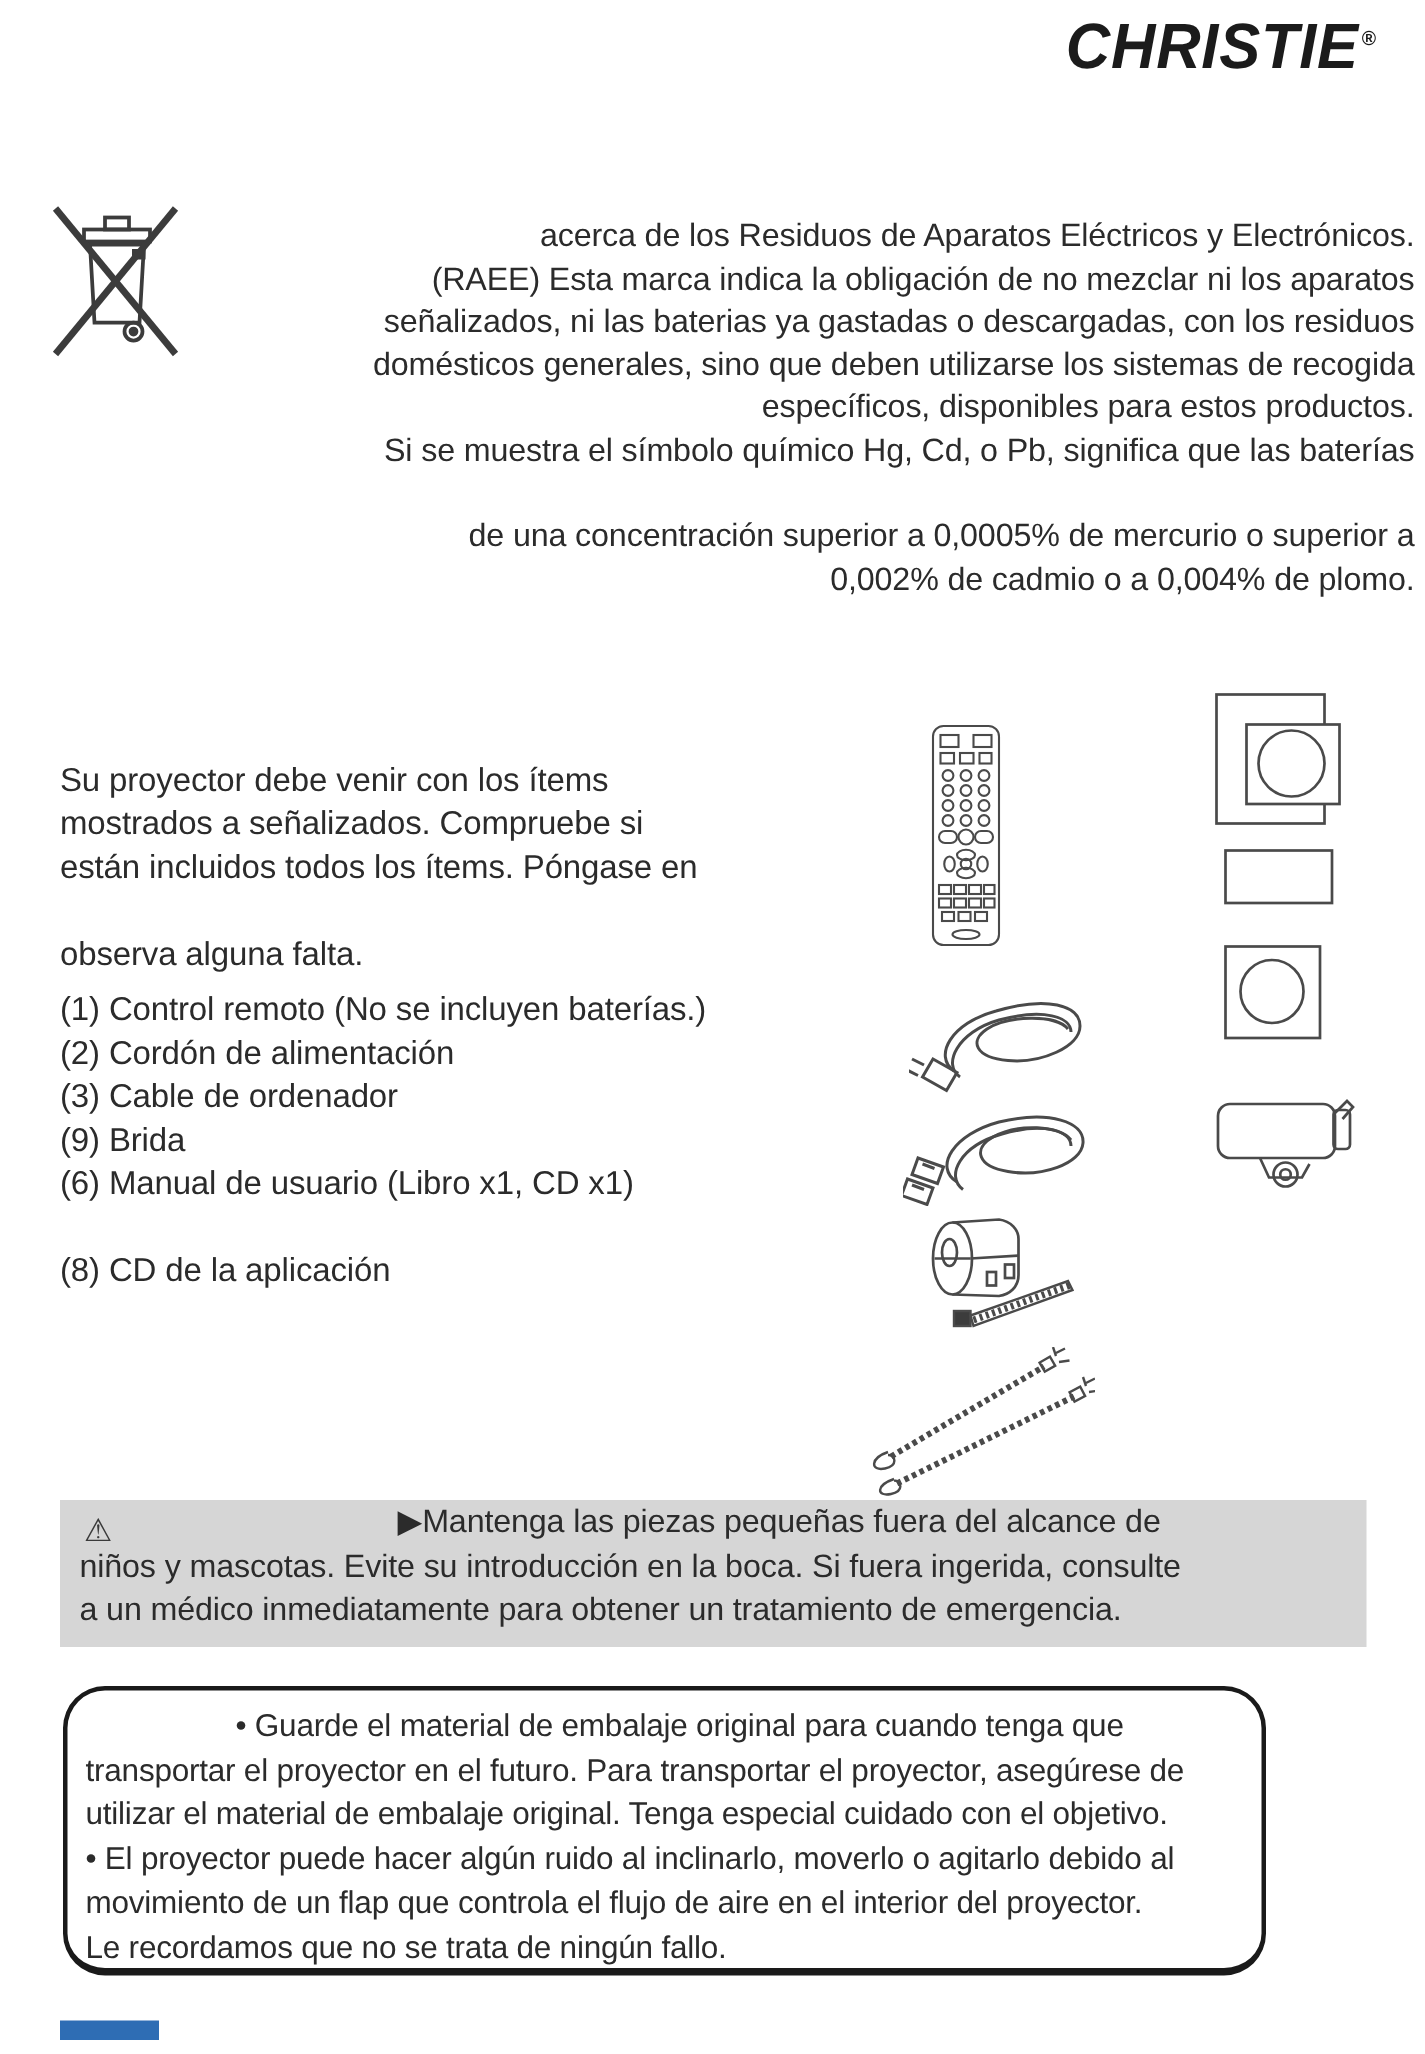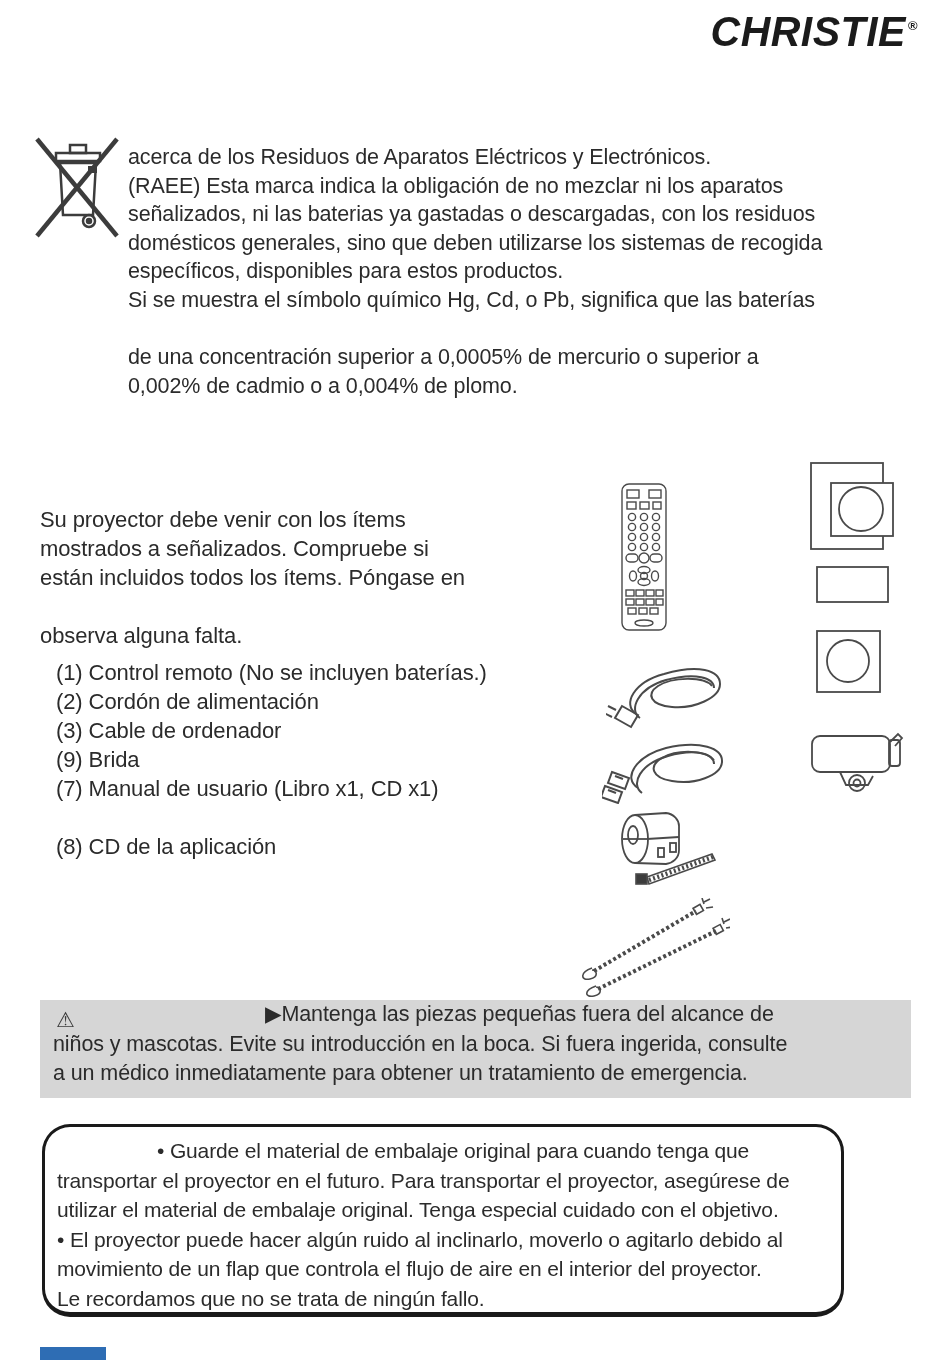--- a/index.html
+++ b/index.html
@@ -8,28 +8,28 @@
     font-family:"Liberation Sans","DejaVu Sans",sans-serif;color:#2b2b2b;overflow:hidden;padding-left:12px;
   }
   .brand{
     position:absolute;top:8px;right:44px;font-size:41px;font-weight:bold;font-style:italic;
     letter-spacing:0.5px;color:#1b1b1b;transform:scaleY(1.04);white-space:nowrap;
   }
   .brand .reg{font-size:13px;font-style:normal;vertical-align:super;margin-left:2px;}
   .weee-icon{position:absolute;left:33px;top:124px;}
   .weee-text{
     position:absolute;left:128px;top:143px;width:815px;
-    font-size:21.5px;line-height:28.6px;white-space:pre;letter-spacing:-0.1px;
+    font-size:21.5px;line-height:28.6px;white-space:pre;letter-spacing:-0.1px;text-align:right;
   }
   .intro{
     position:absolute;left:40px;top:505px;width:545px;
     font-size:22px;line-height:29px;white-space:pre;letter-spacing:-0.1px;
   }
   .items{position:absolute;left:40px;top:658px;width:560px;}
-  .list-line{font-size:22px;line-height:29px;min-height:29px;white-space:pre;letter-spacing:-0.1px;margin-left:16px;}
+  .list-line{font-size:22px;line-height:29px;min-height:29px;white-space:pre;letter-spacing:-0.1px;}
   .illus{position:absolute;}
   .warning-box{
     position:absolute;left:40px;top:1000px;width:871px;height:98px;background:#d6d6d6;overflow:hidden;
   }
   .warn-icon{position:absolute;left:16px;top:8px;font-size:21px;color:#3a3a3a;}
   .warning-text{
     position:absolute;left:13px;top:0;width:850px;
     font-size:21.5px;line-height:29.5px;white-space:pre;text-indent:212px;letter-spacing:-0.1px;
   }
   .note-box{
@@ -77,21 +77,21 @@
 mostrados a señalizados. Compruebe si
 están incluidos todos los ítems. Póngase en
 
 observa alguna falta.</div>
 
   <div class="items">
     <div class="list-line">(1) Control remoto (No se incluyen baterías.)</div>
     <div class="list-line">(2) Cordón de alimentación</div>
     <div class="list-line">(3) Cable de ordenador</div>
     <div class="list-line">(9) Brida</div>
-    <div class="list-line">(7) Manual de usuario (Libro x1, CD x1)</div>
+    <div class="list-line">(6) Manual de usuario (Libro x1, CD x1)</div>
     <div class="list-line"></div>
     <div class="list-line">(8) CD de la aplicación</div>
   </div>
 
   <svg class="illus" style="left:620px;top:482px" width="48" height="150" viewBox="0 0 48 150">
     <g stroke="#4a4a4a" fill="none" stroke-width="1.4">
       <rect x="2" y="2" width="44" height="146" rx="7"></rect>
       <rect x="7" y="8" width="12" height="8"></rect>
         <rect x="29" y="8" width="12" height="8"></rect>
       <rect x="7" y="20" width="9" height="7"></rect>

